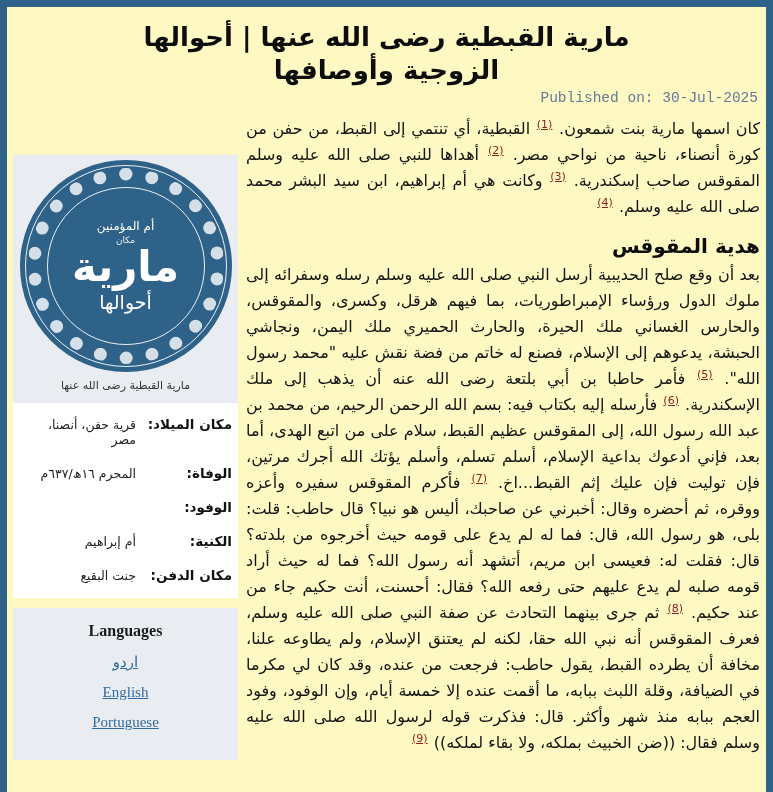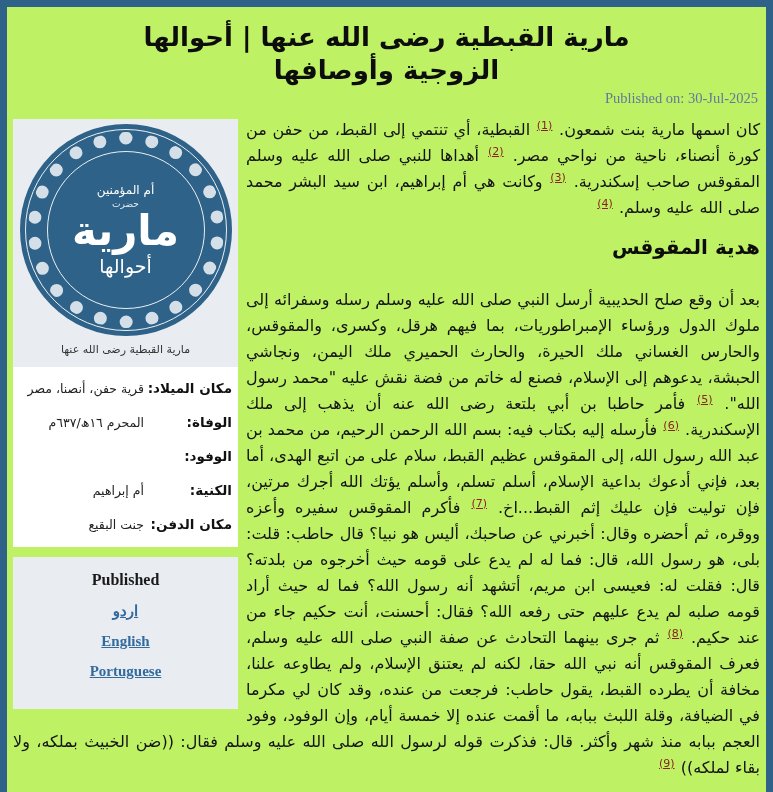--- a/index.html
+++ b/index.html
@@ -2,39 +2,39 @@
 <html lang="ar"><head>
 <meta charset="utf-8">
 <style>
   html,body{margin:0;padding:0;background:#fff;}
   body{
     width:773px;height:792px;overflow:hidden;position:relative;
     font-family:"DejaVu Sans",sans-serif;color:#191919;
   }
   .frame{
     box-sizing:border-box;width:773px;min-height:792px;
-    border:7px solid #2e6288;border-bottom:none;background:#bef264;
+    border:7px solid #2e6288;border-bottom:none;background:#fef9c3;
     padding:0 6px 0 6px;
   }
   
   h1.title{
     direction:rtl;text-align:center;font-size:26px;font-weight:bold;
     color:#0d0d0d;margin:14px auto 4px auto;max-width:540px;line-height:1.25;
   }
   .published{
-    direction:ltr;text-align:right;font-family:Liberation Serif, serif;
+    direction:ltr;text-align:right;font-family:Liberation Mono, monospace;
     font-size:14.5px;color:#64789b;margin:2px 2px 10px 0;
   }
   
   .article{direction:rtl;}
   .sidebar{
     float:left;width:225px;margin:2px 8px 8px 0;direction:rtl;
   }
   .panel{background:#e9edf2;}
-  .emblem-panel{padding:5px 5px 2px 5px;text-align:center;}
+  .emblem-panel{padding:5px 5px 2px 5px;text-align:center;margin-top:37px;}
   .emblem{
     width:212px;height:212px;border-radius:50%;background:#2e6288;
     position:relative;margin:0 auto;overflow:hidden;
   }
   .emblem .ring-outer,.emblem .ring-ornament,.emblem .ring-inner{
     position:absolute;border-radius:50%;pointer-events:none;
   }
   .emblem .ring-outer{inset:5px;border:1.5px solid rgba(255,255,255,.9);}
   .emblem .ring-ornament{inset:8px;border:13px dotted rgba(255,255,255,.8);}
   .emblem .ring-inner{inset:27px;border:1.5px solid rgba(255,255,255,.9);}
@@ -46,38 +46,38 @@
   .cal .l2{font-size:9px;opacity:.9;}
   .cal .l3{font-size:42px;font-weight:bold;line-height:1.05;}
   .cal .l4{font-size:19px;margin-top:2px;}
   .emblem-caption{
     font-size:11px;color:#333;text-align:center;padding:7px 2px 9px 2px;
     background:#e9edf2;
   }
   
   .infobox{background:#fff;padding:4px 2px 6px 2px;}
   .infobox-row{display:flex;direction:rtl;padding:9px 4px;align-items:baseline;}
-  .infobox-label{font-weight:bold;font-size:13.5px;color:#111;width:88px;flex:none;}
+  .infobox-label{font-weight:bold;font-size:13.5px;color:#111;width:88px;flex:none;margin-left:8px;}
   .infobox-value{font-size:12.5px;color:#222;flex:1;padding-left:4px;}
   
   .languages{margin-top:10px;padding:12px 0 16px 0;text-align:center;direction:ltr;}
   .languages h3{
     margin:2px 0 4px 0;font-family:"Liberation Serif",serif;
     font-size:16px;font-weight:bold;color:#1a1a1a;
   }
   .lang-link{
     display:block;margin:13px auto;font-family:"Liberation Serif",serif;
-    font-size:15px;color:#336a9e;text-decoration:underline;cursor:pointer;width:max-content;font-weight:bold;
+    font-size:15px;color:#336a9e;text-decoration:underline;cursor:pointer;width:max-content;
   }
   
   p.flow{
     font-size:16px;line-height:26px;text-align:justify;margin:0 0 6px 0;color:#141414;
   }
   h2.section{
-    font-size:20px;font-weight:bold;color:#0d0d0d;margin:14px 0 28px 0;
+    font-size:20px;font-weight:bold;color:#0d0d0d;margin:14px 0 4px 0;
   }
   sup.fnref{
     color:#8b2121;text-decoration:underline;font-size:11px;line-height:0;
     direction:ltr;unicode-bidi:isolate;cursor:pointer;padding:0 1px;
   }
 </style>
 </head>
 <body>
 
 <div class="frame">
@@ -90,21 +90,21 @@
 
     <aside class="sidebar">
 
       <div class="panel emblem-panel">
         <div class="emblem">
           <span class="ring-outer"></span>
           <span class="ring-ornament"></span>
           <span class="ring-inner"></span>
           <div class="cal">
             <span class="l1">أم المؤمنين</span>
-            <span class="l2">حضرت</span>
+            <span class="l2">مكان</span>
             <span class="l3">مارية</span>
             <span class="l4">أحوالها</span>
           </div>
         </div>
         <div class="emblem-caption">مارية القبطية رضى الله عنها</div>
       </div>
 
       <div class="infobox">
 
           <div class="infobox-row">
@@ -126,21 +126,21 @@
             <span class="infobox-value">أم إبراهيم</span>
           </div>
 
           <div class="infobox-row">
             <span class="infobox-label">مكان الدفن:</span>
             <span class="infobox-value">جنت البقيع</span>
           </div>
         </div>
 
       <div class="panel languages">
-        <h3>Published</h3>
+        <h3>Languages</h3>
         <div>
 
             <a class="lang-link">اردو</a>
 
             <a class="lang-link">English</a>
 
             <a class="lang-link">Portuguese</a>
           </div>
       </div>
 

